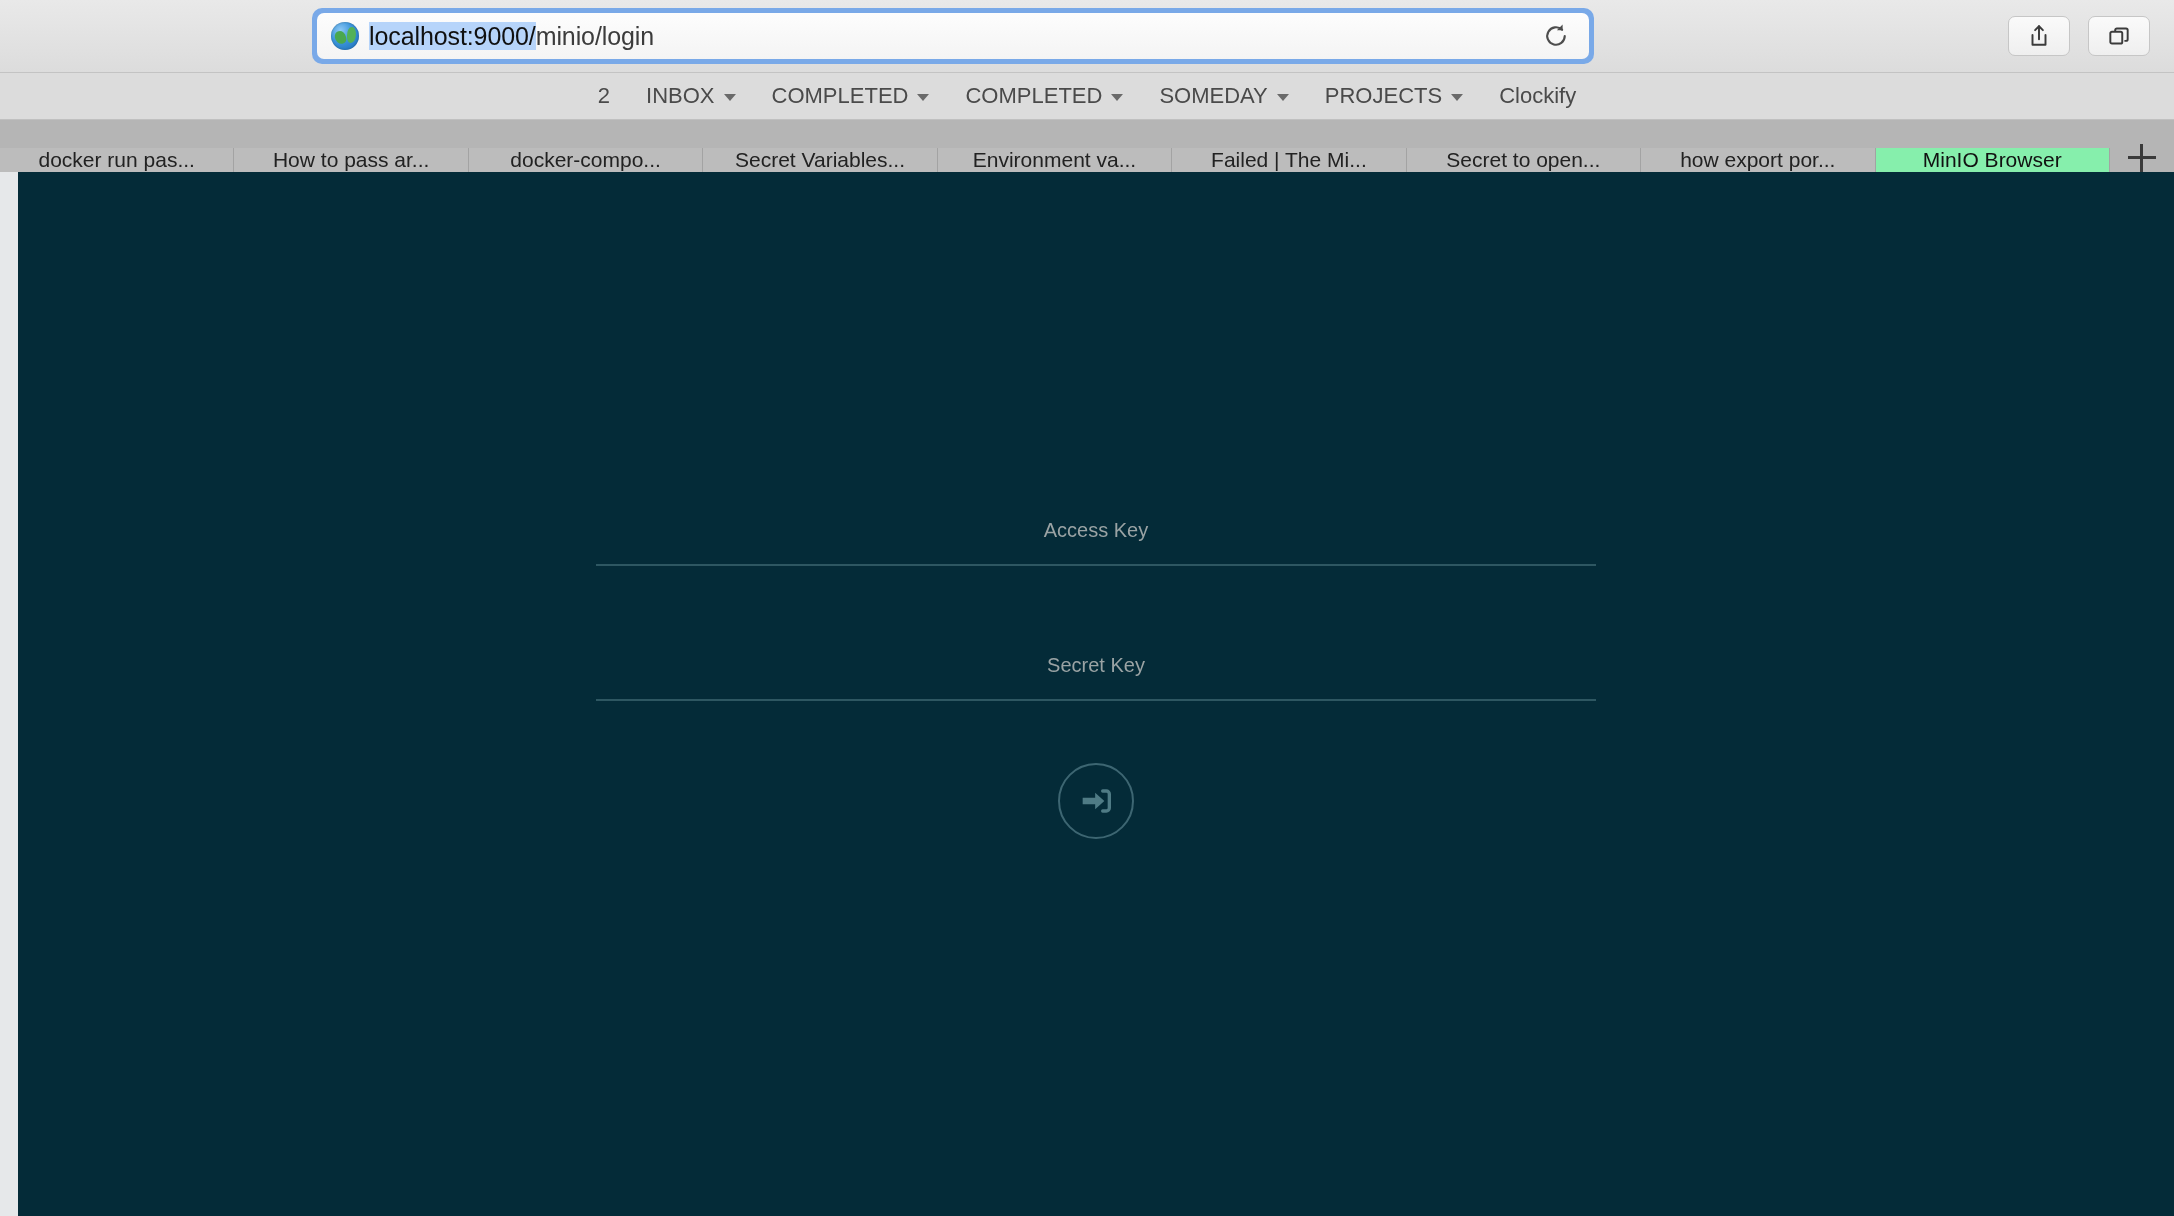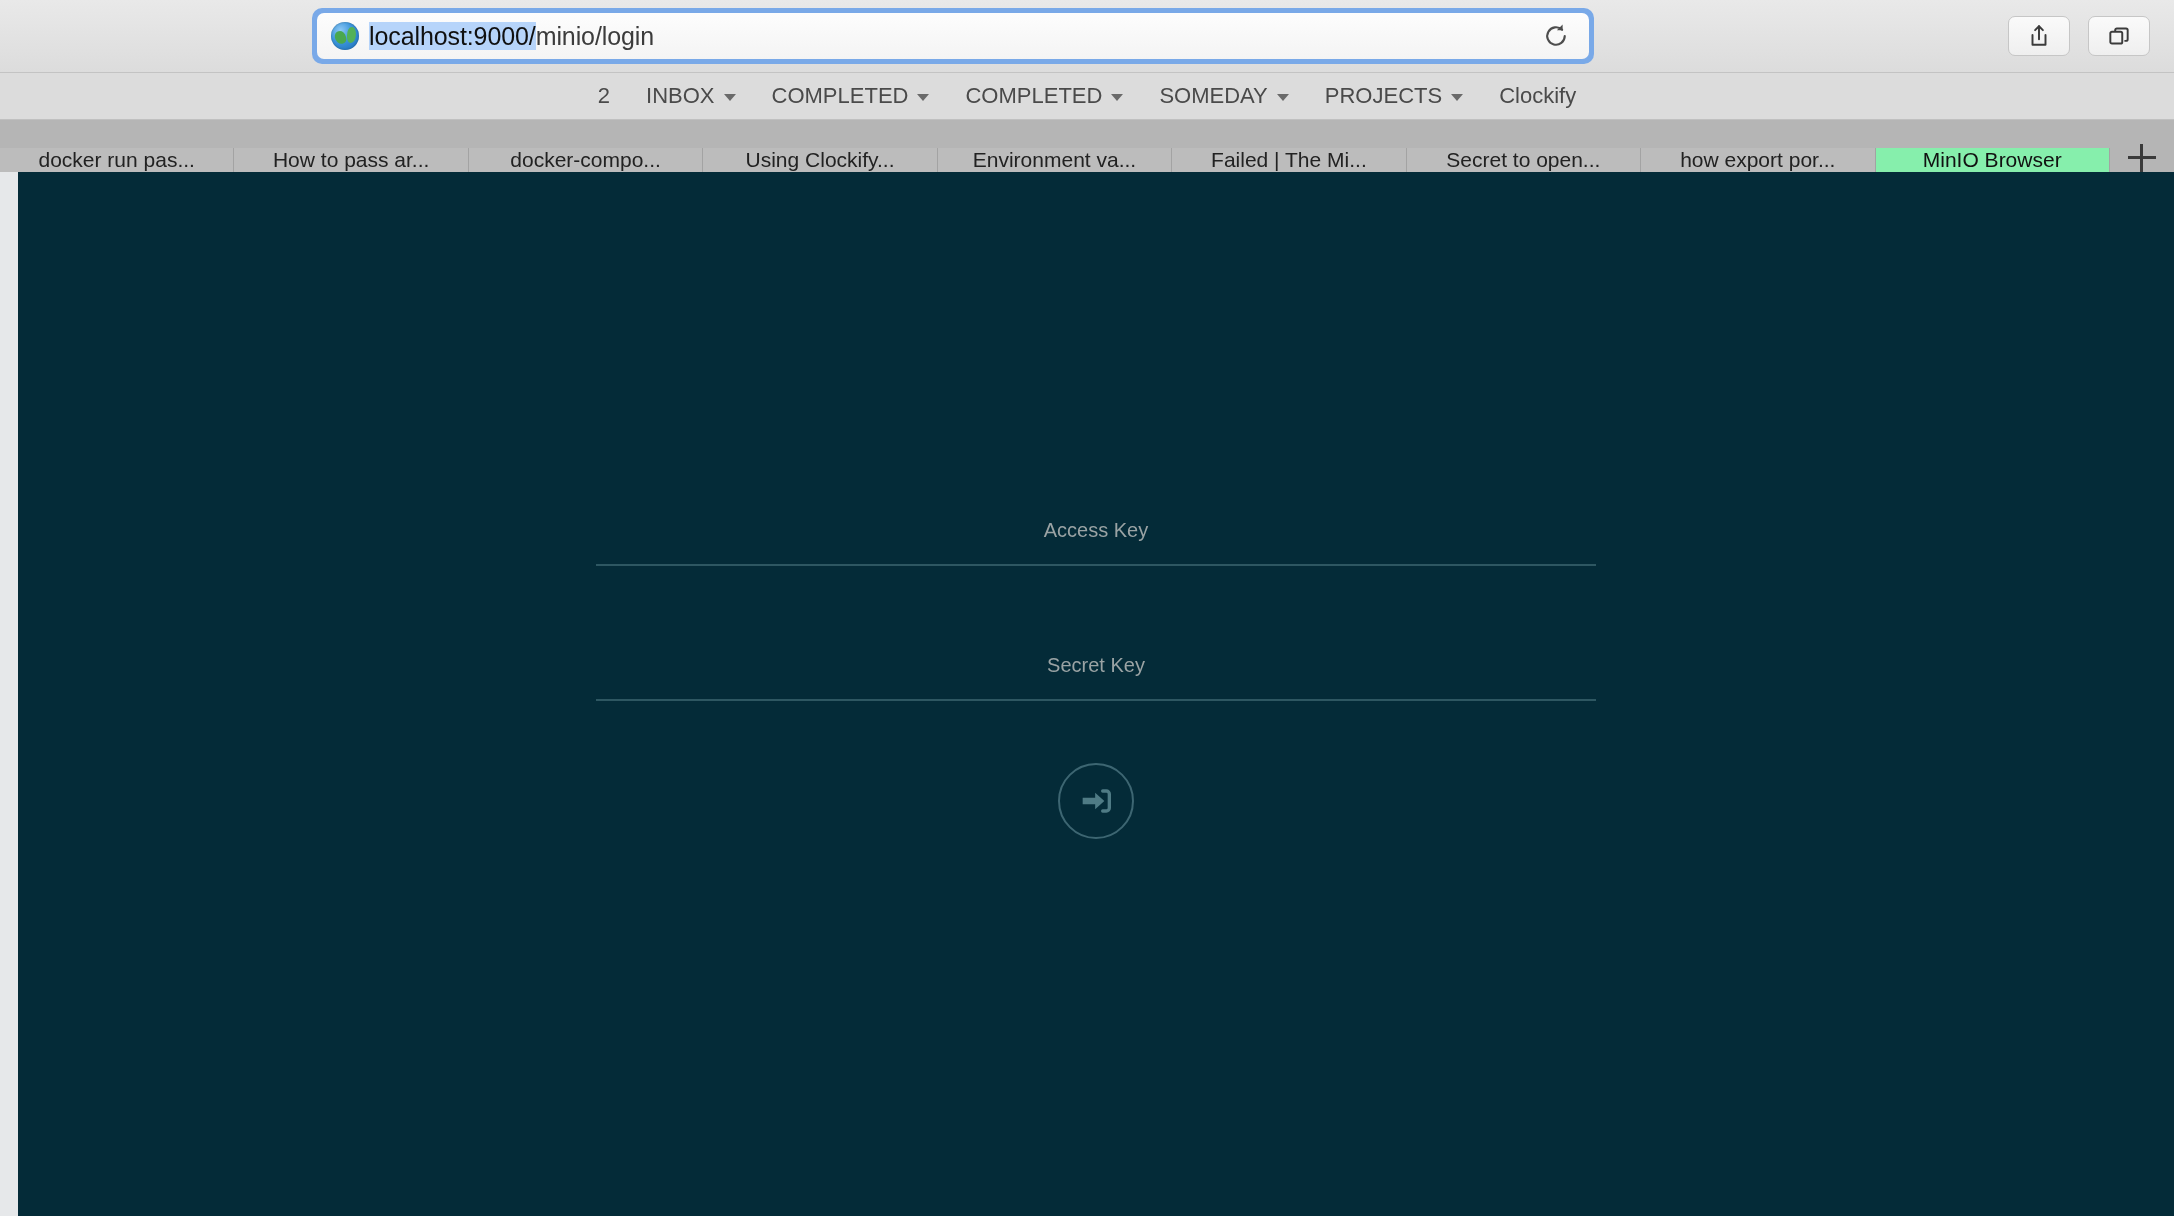--- a/index.html
+++ b/index.html
@@ -268,21 +268,21 @@
       </div>
     <div class="bm">
         <span>Clockify</span>
       </div>
   </div>
 
   <div class="tabstrip">
     <div class="tab">docker run pas...</div>
     <div class="tab">How to pass ar...</div>
     <div class="tab">docker-compo...</div>
-    <div class="tab">Using Clockify...</div>
+    <div class="tab">Secret Variables...</div>
     <div class="tab">Environment va...</div>
     <div class="tab">Failed | The Mi...</div>
     <div class="tab">Secret to open...</div>
     <div class="tab">how export por...</div>
     <div class="tab active">MinIO Browser</div>
     <div class="newtab">
       <span class="plus"></span>
     </div>
   </div>
 </div>

